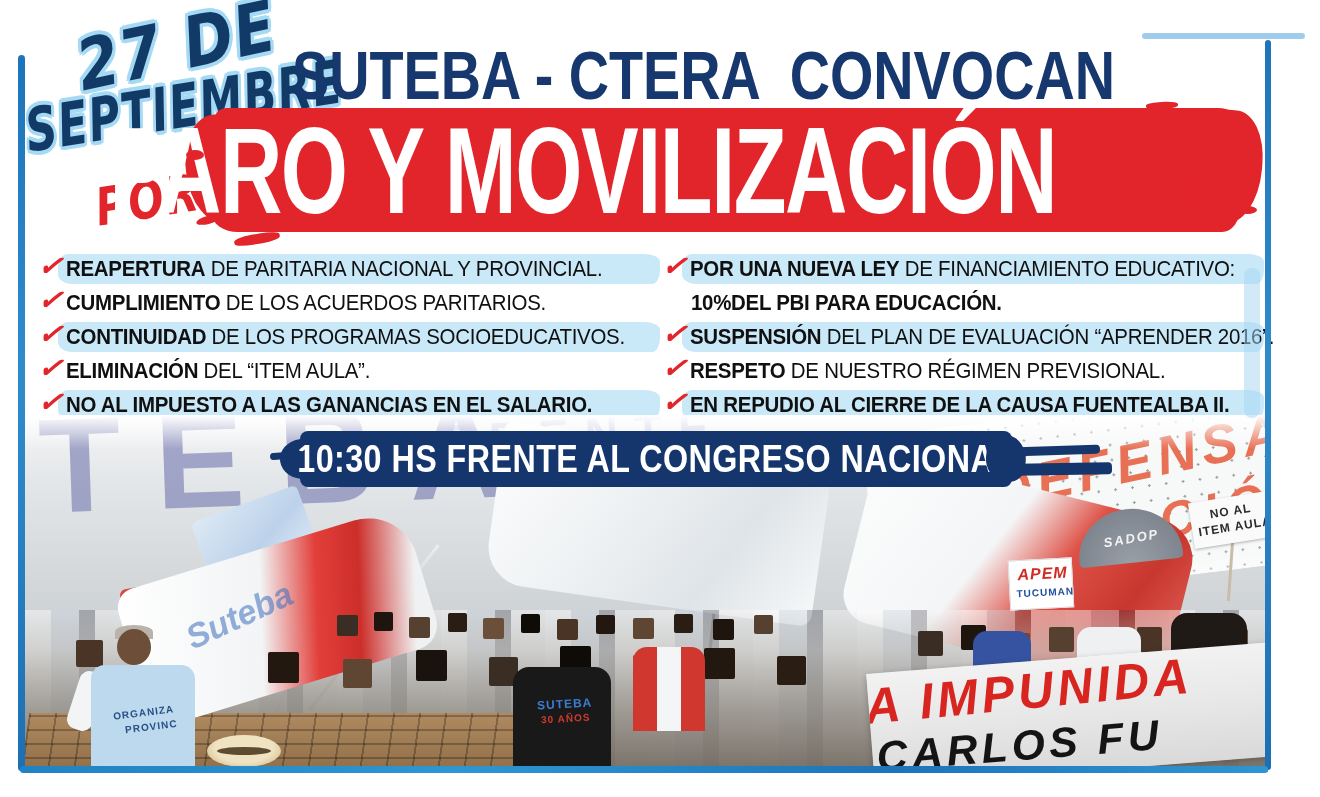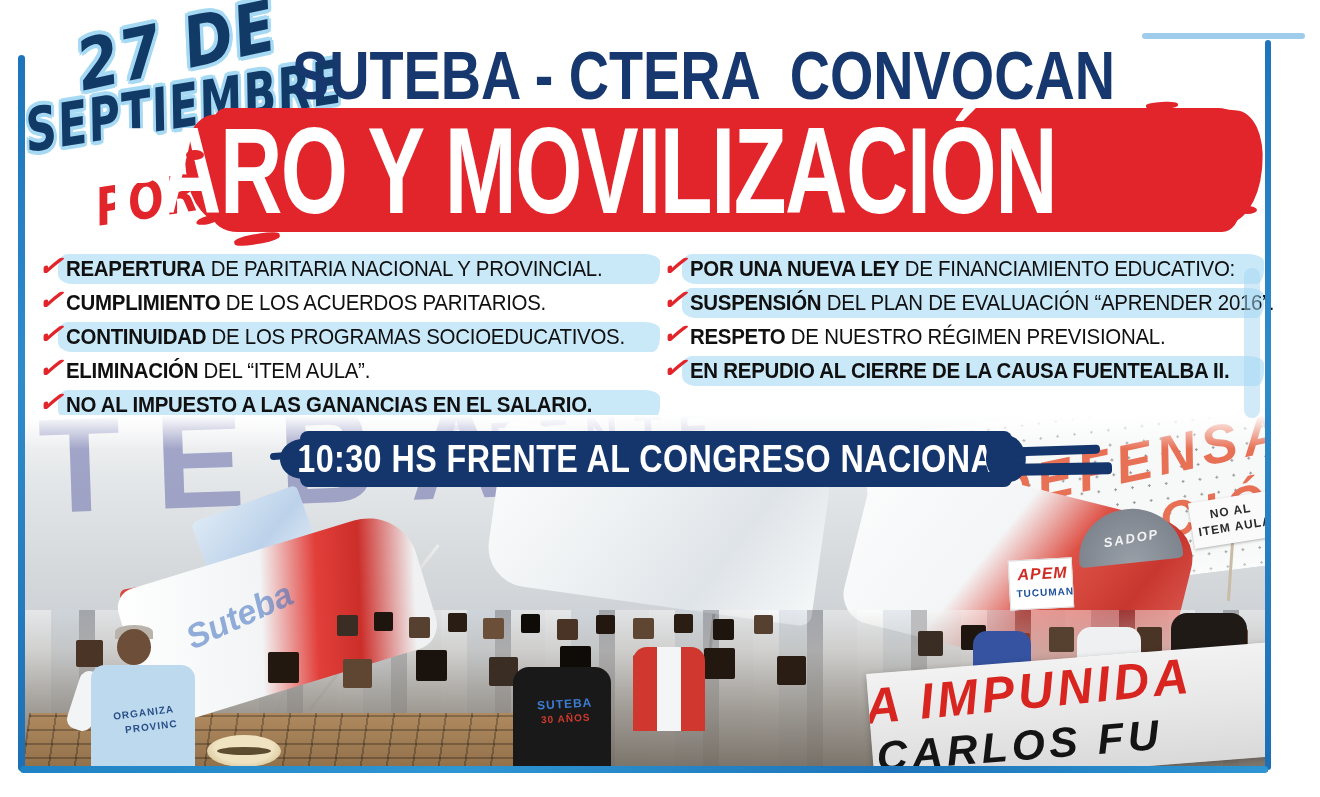--- a/index.html
+++ b/index.html
@@ -211,20 +211,23 @@
       <span class="chk">✓</span>
       <span class="txt"><b>NO AL IMPUESTO A LAS GANANCIAS EN EL SALARIO.</b><span></span></span>
     </div>
   </div>
 
   <div class="col col-right">
     <div class="row hl">
       <span class="chk">✓</span>
       <span class="txt"><b>POR UNA NUEVA LEY</b><span> DE FINANCIAMIENTO EDUCATIVO:</span></span>
     </div>
+    <div class="row indent">
+      <span class="txt"><b>10%DEL PBI PARA EDUCACIÓN.</b></span>
+    </div>
     <div class="row hl">
       <span class="chk">✓</span>
       <span class="txt"><b>SUSPENSIÓN</b><span> DEL PLAN DE EVALUACIÓN “APRENDER 2016”.</span></span>
     </div>
     <div class="row">
       <span class="chk">✓</span>
       <span class="txt"><b>RESPETO</b><span> DE NUESTRO RÉGIMEN PREVISIONAL.</span></span>
     </div>
     <div class="row hl">
       <span class="chk">✓</span>

